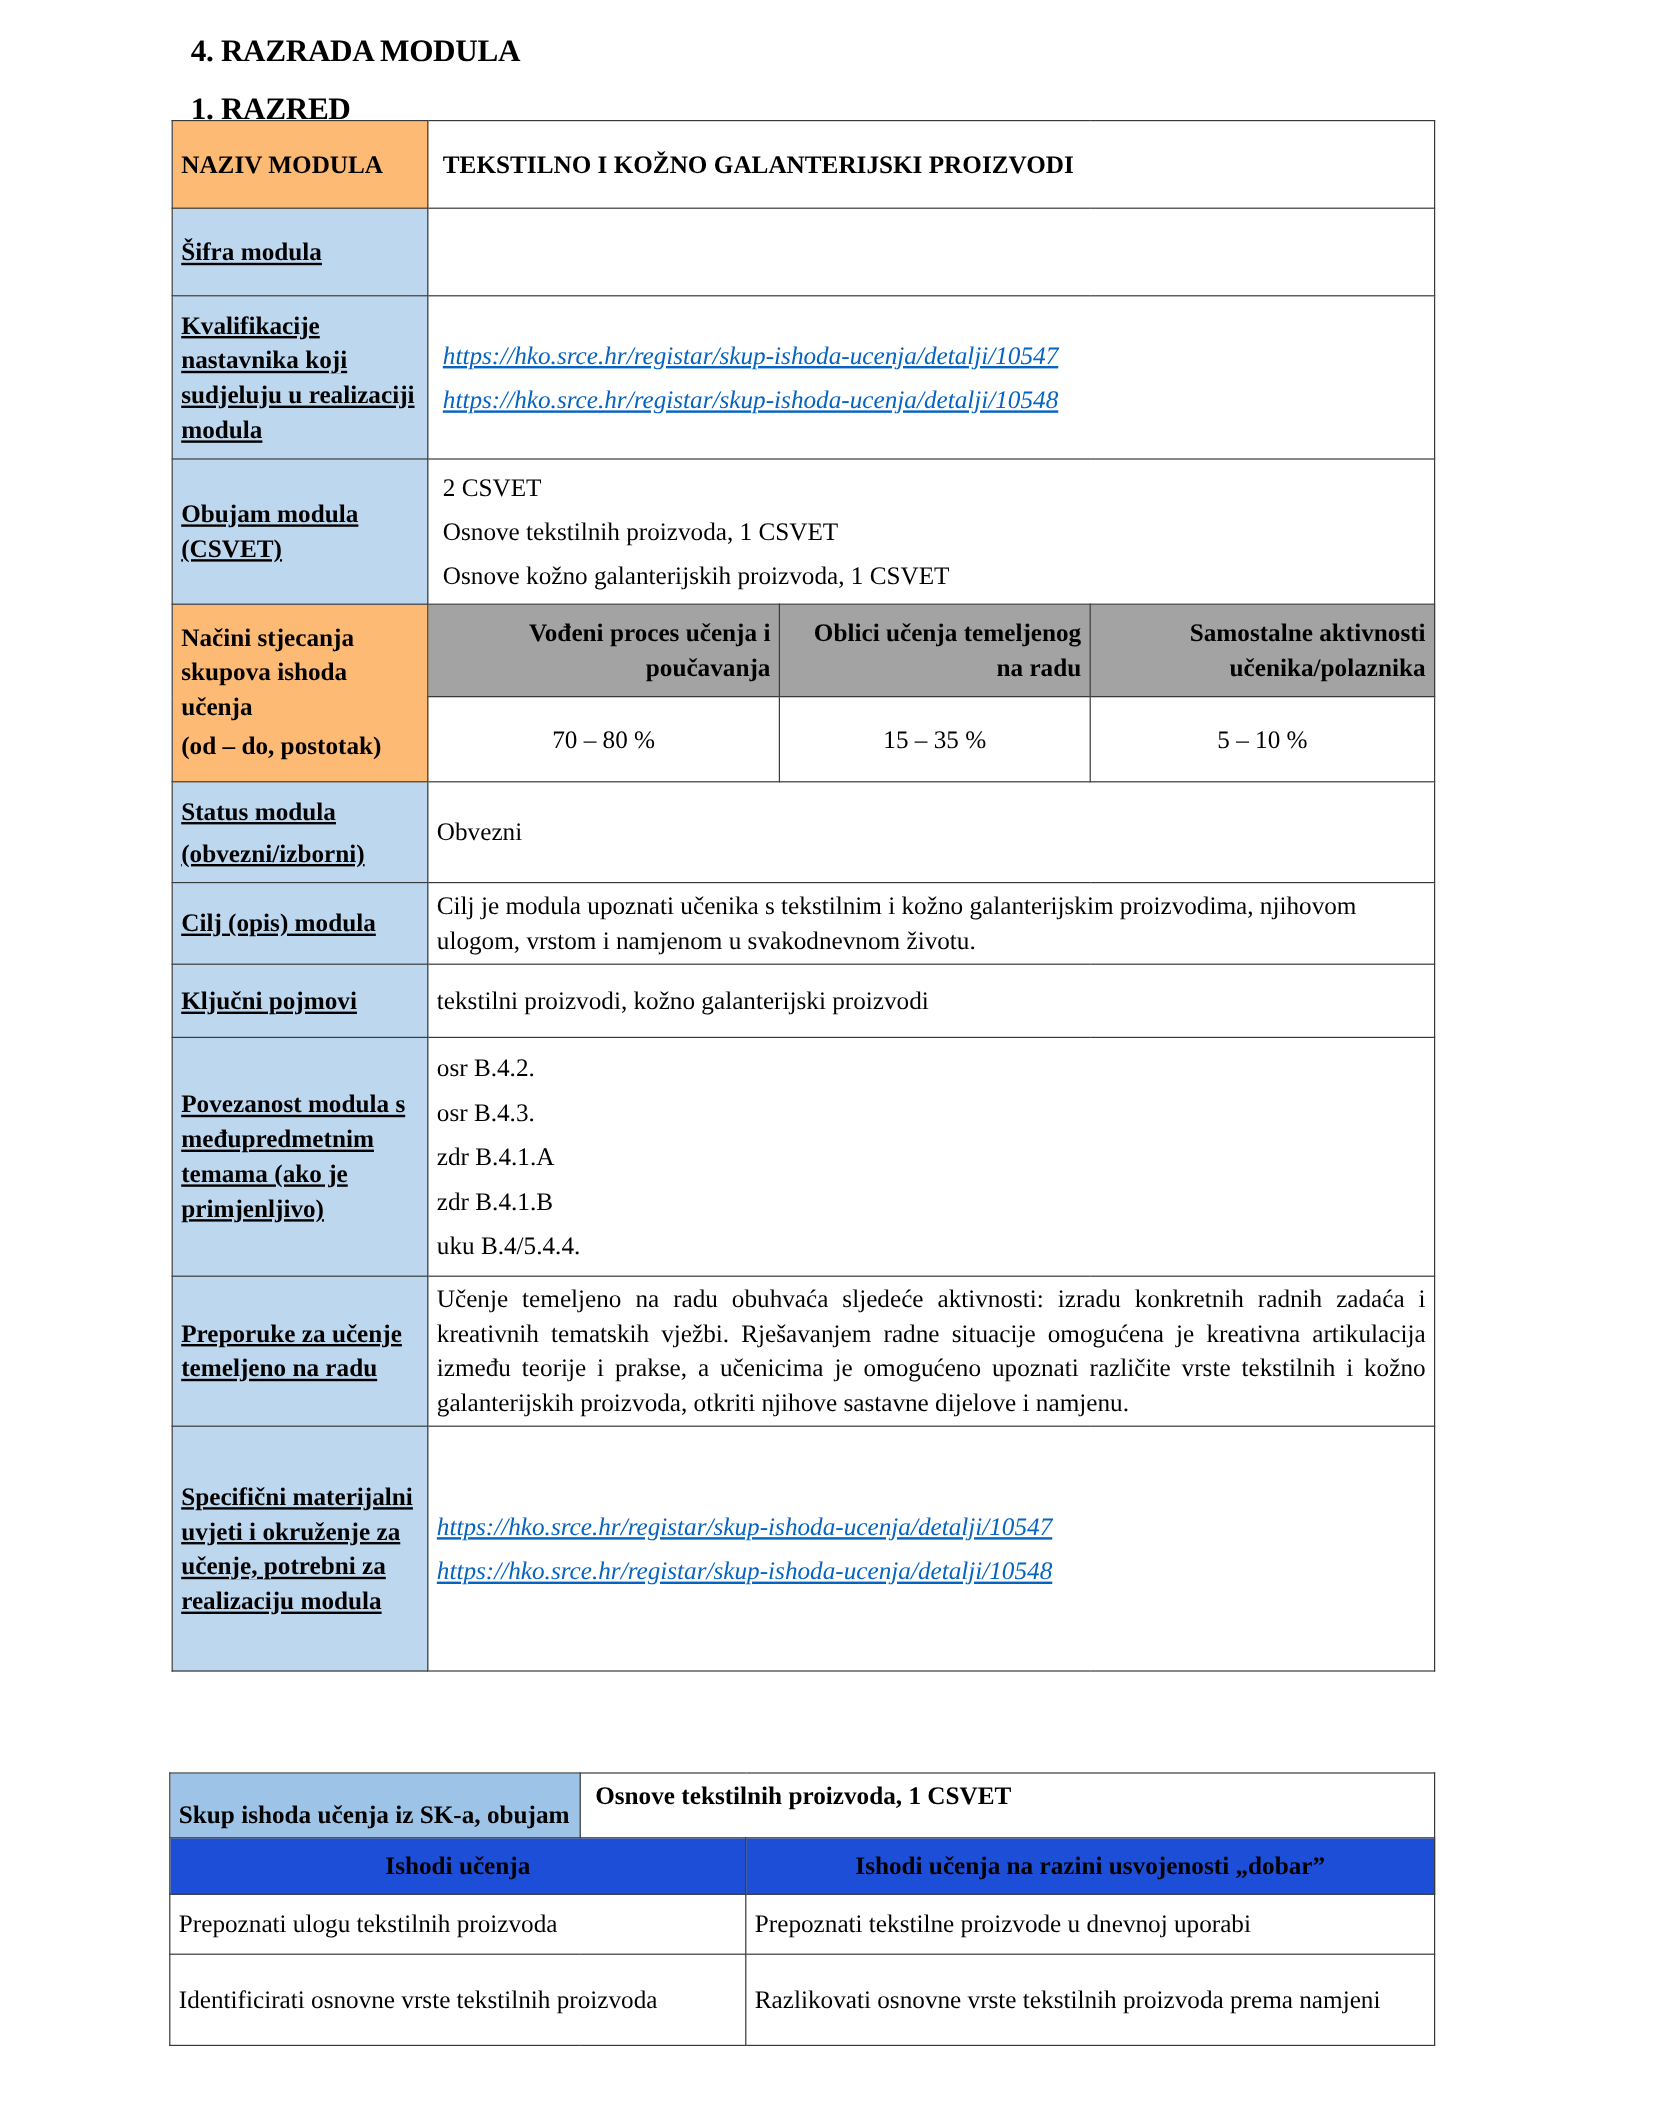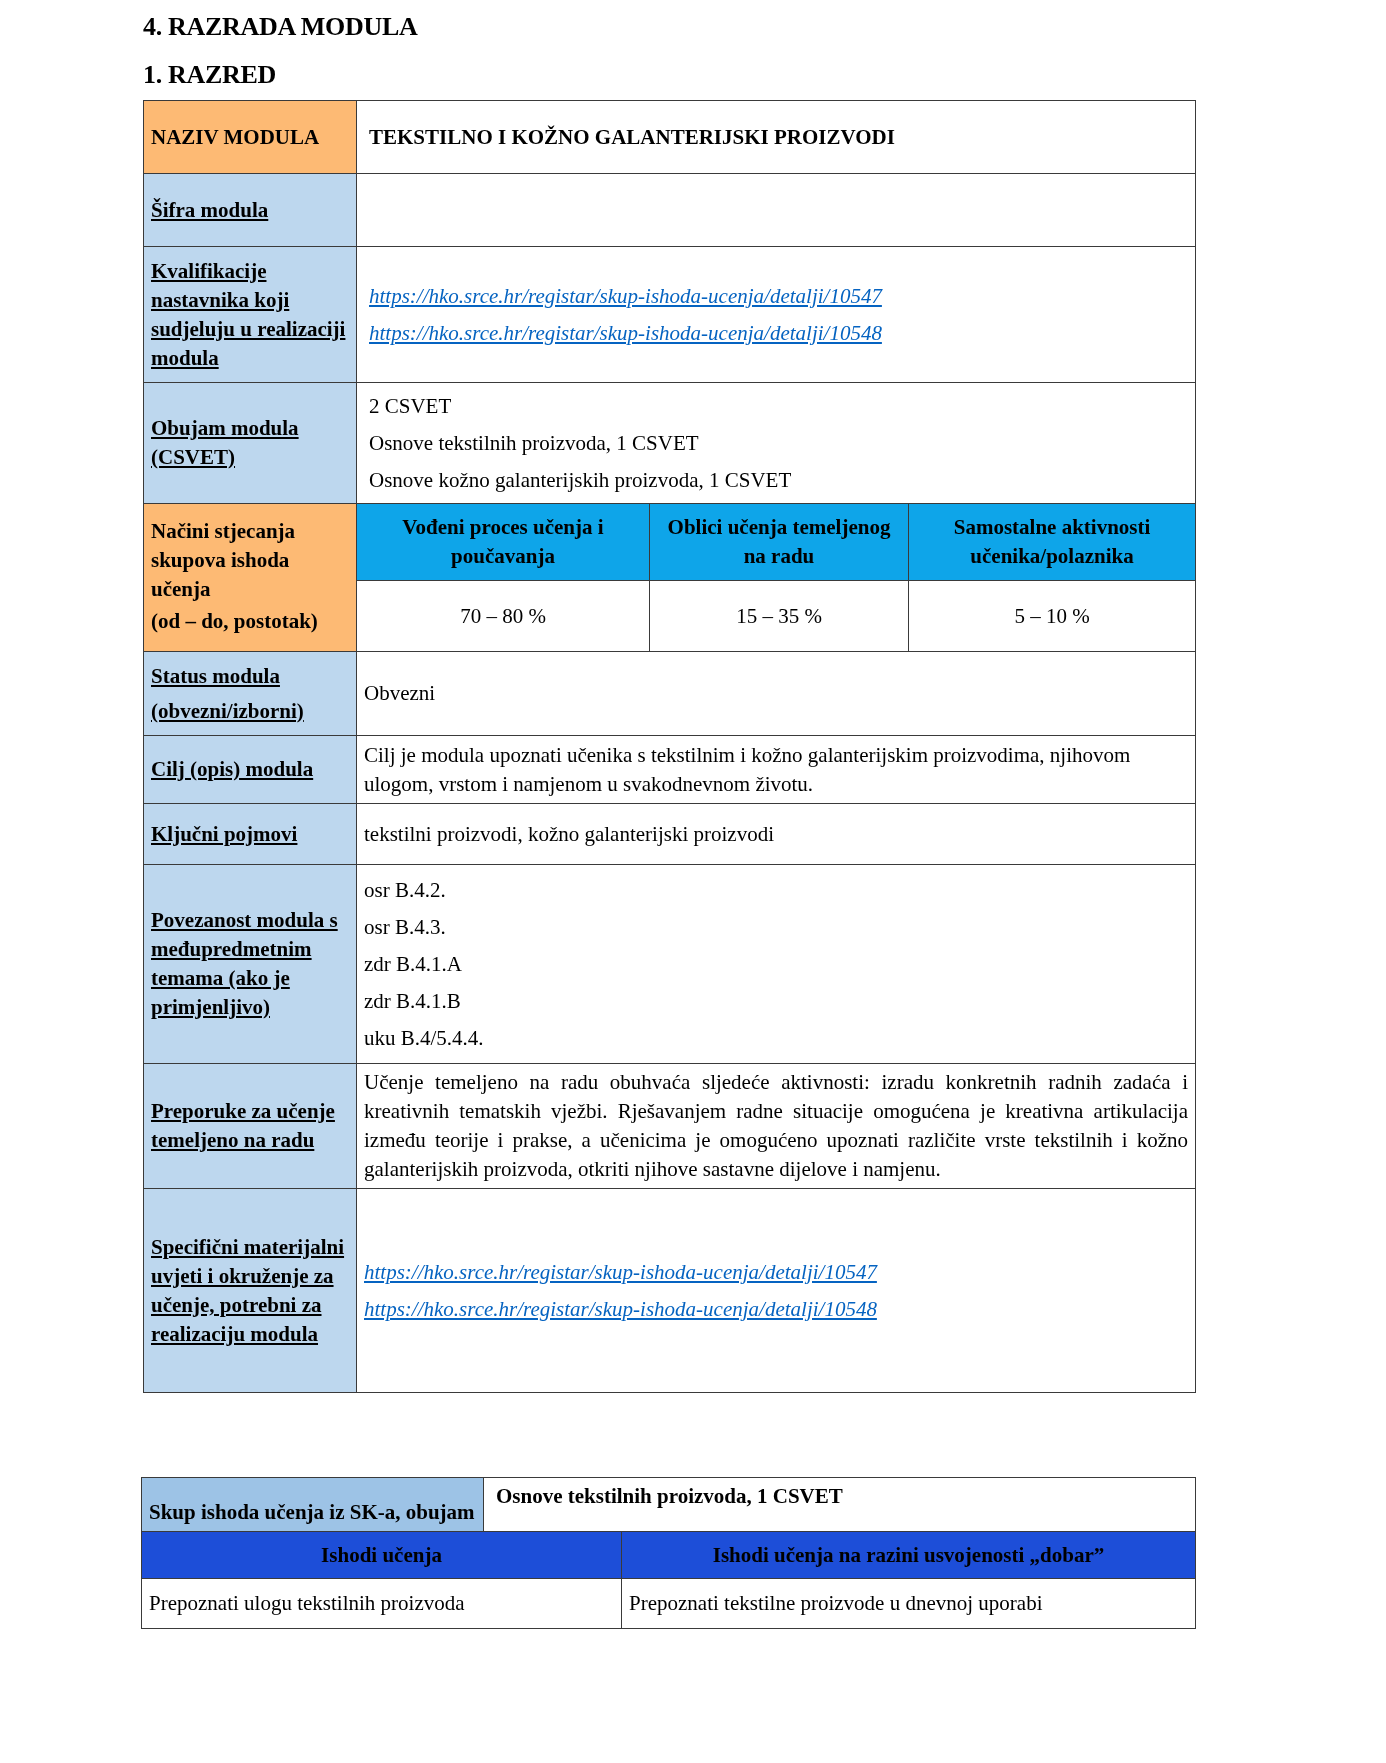--- a/index.html
+++ b/index.html
@@ -1,25 +1,25 @@
 <!DOCTYPE html>
 <html><head>
 <meta charset="utf-8">
 <style>
   html, body { margin:0; padding:0; background:#ffffff; }
   body { width:1386px; height:1763px; position:relative; overflow:hidden;
          font-family:"Liberation Serif","DejaVu Serif",serif; color:#000; }
-  .h { position:absolute; left:143px; font-weight:bold; font-size:26px; margin:0;
+  .h { position:absolute; left:143px; font-weight:bold; font-size:26px; margin:16px;
        font-family:"Liberation Serif","DejaVu Serif",serif; letter-spacing:-0.3px; }
   table { position:absolute; border-collapse:collapse; table-layout:fixed; }
   td { border:1.5px solid #3a3a3a; padding:0 7px; vertical-align:middle;
        font-size:21px; line-height:29px; }
   .lbl { background:#bdd7ee; font-weight:bold;text-decoration:underline; }
   .lbl-dark { background:#fdba74; font-weight:bold; }
-  .sub-h { background:#0ea5e9; font-weight:bold; text-align:center; }
+  .sub-h { background:#a3a3a3; font-weight:bold; text-align:right; }
   .center { text-align:center; }
   .val { padding-left:12px; }
   a.link { color:#0563c1; text-decoration:underline; font-style:italic; display:block; line-height:37px; }
   .line { display:block; line-height:37px; }
   .just { text-align:justify; line-height:29px; }
   .t2-h { background:#1d4ed8; font-weight:bold; text-align:center; }
   .t2-skup { background:#9dc3e6; font-weight:bold; }
 </style>
 </head>
 <body>
@@ -120,14 +120,18 @@
     <td colspan="2" style="font-weight:bold; vertical-align:top; padding-top:4px; padding-left:12px;">Osnove tekstilnih proizvoda, 1 CSVET</td>
   </tr>
   <tr style="height:47px;">
     <td colspan="2" class="t2-h">Ishodi učenja</td>
     <td class="t2-h">Ishodi učenja na razini usvojenosti „dobar”</td>
   </tr>
   <tr style="height:50px;">
     <td colspan="2">Prepoznati ulogu tekstilnih proizvoda</td>
     <td>Prepoznati tekstilne proizvode u dnevnoj uporabi</td>
   </tr>
+  <tr style="height:76px;">
+    <td colspan="2">Identificirati osnovne vrste tekstilnih proizvoda</td>
+    <td>Razlikovati osnovne vrste tekstilnih proizvoda prema namjeni</td>
+  </tr>
 </tbody>
   </table>
 
 </body></html>

